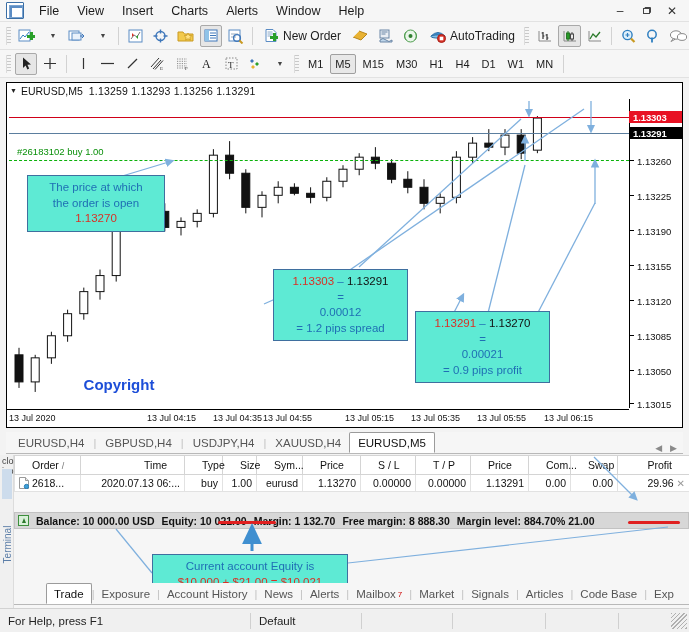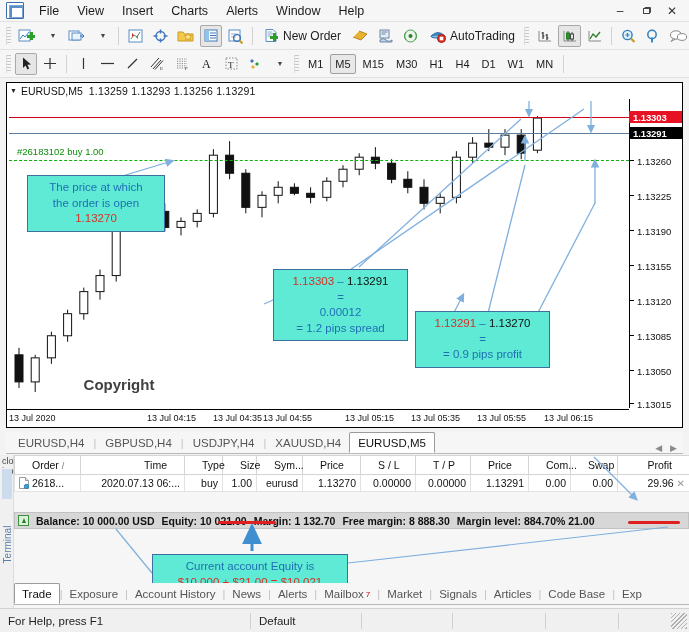--- a/index.html
+++ b/index.html
@@ -119,21 +119,21 @@
   .hline { position: absolute; left: 0; right: 0; height: 0; }
   .hline.ask { border-top: 1px solid #d00018; }
   .hline.bid { border-top: 1px solid #5b7e9e; }
   .hline.order { border-top: 1.5px dashed #0bb20b; }
 
   .order-label {
     position: absolute; font-size: 9.5px; color: #0a8f0a; white-space: nowrap;
   }
 
   .watermark { position: absolute; text-align: center; line-height: 1.05; }
-  .wm1 { color: #404040; font-size: 15px; font-weight: bold; }
+  .wm1 { color: #1d4ed8; font-size: 15px; font-weight: bold; }
   .wm2 { color: #d93025; font-size: 15px; font-weight: bold; margin-top: 40px; }
   .wm2 .blu { color: #1f6fb4; }
 
   
   .callout {
     position: absolute; background: #5eead4; border: 1px solid #3f6f9f;
     text-align: center; color: #1f6fb4; font-size: 11.5px; line-height: 1.35;
     padding: 4px 6px;
   }
   .callout .red { color: #d93025; }
@@ -222,21 +222,21 @@
     position: absolute; left: 14px; top: 583px; width: 675px; height: 22px;
     display: flex; align-items: flex-end; background: #f6f6f6;
     border-bottom: 1px solid #b8b8b8;
   }
   .ttab {
     font-size: 11.5px; color: #555; padding: 2px 7px; height: 20px;
     display: flex; align-items: center; white-space: nowrap;
   }
   .ttab.active {
     color: #111; background: #fff; border: 1px solid #9b9b9b; border-bottom-color: #fff;
-    height: 21px; border-radius: 2px 2px 0 0;
+    height: 21px; border-radius: 2px 2px 0 0; margin-left: 32px;
   }
   .ttab-sep { color: #c2c2c2; align-self: center; font-size: 11px; }
   .badge { color: #cc0000; font-size: 8px; vertical-align: -3px; padding-left: 2px; }
 
   
   .statusbar {
     position: absolute; left: 0; top: 608px; width: 689px; height: 24px;
     background: #f0f0f0; border-top: 1px solid #d2d2d2;
     display: flex; align-items: center; font-size: 11.5px; color: #222;
   }
@@ -635,20 +635,21 @@
       <div class="callout" style="left:264px; top:170px; width:135px;">
         <div><span class="red">1.13303</span><span> – </span><span class="blk">1.13291</span></div>
         <div>=</div>
         <div>0.00012</div>
         <div>= 1.2 pips spread</div>
       </div>
 
       <div class="callout" style="left:406px; top:212px; width:135px;">
         <div><span class="red">1.13291</span><span> – </span><span class="blk">1.13270</span></div>
         <div>=</div>
+        <div>0.00021</div>
         <div>= 0.9 pips profit</div>
       </div>
     </div>
 
     <div class="priceaxis">
       <div class="plabel-box ask" style="top:18px;">1.13303</div>
       <div class="plabel-box bid" style="top:34px;">1.13291</div>
       <div class="ptick" style="top:62px;">1.13260</div>
       <div class="ptick" style="top:97px;">1.13225</div>
       <div class="ptick" style="top:132px;">1.13190</div>

